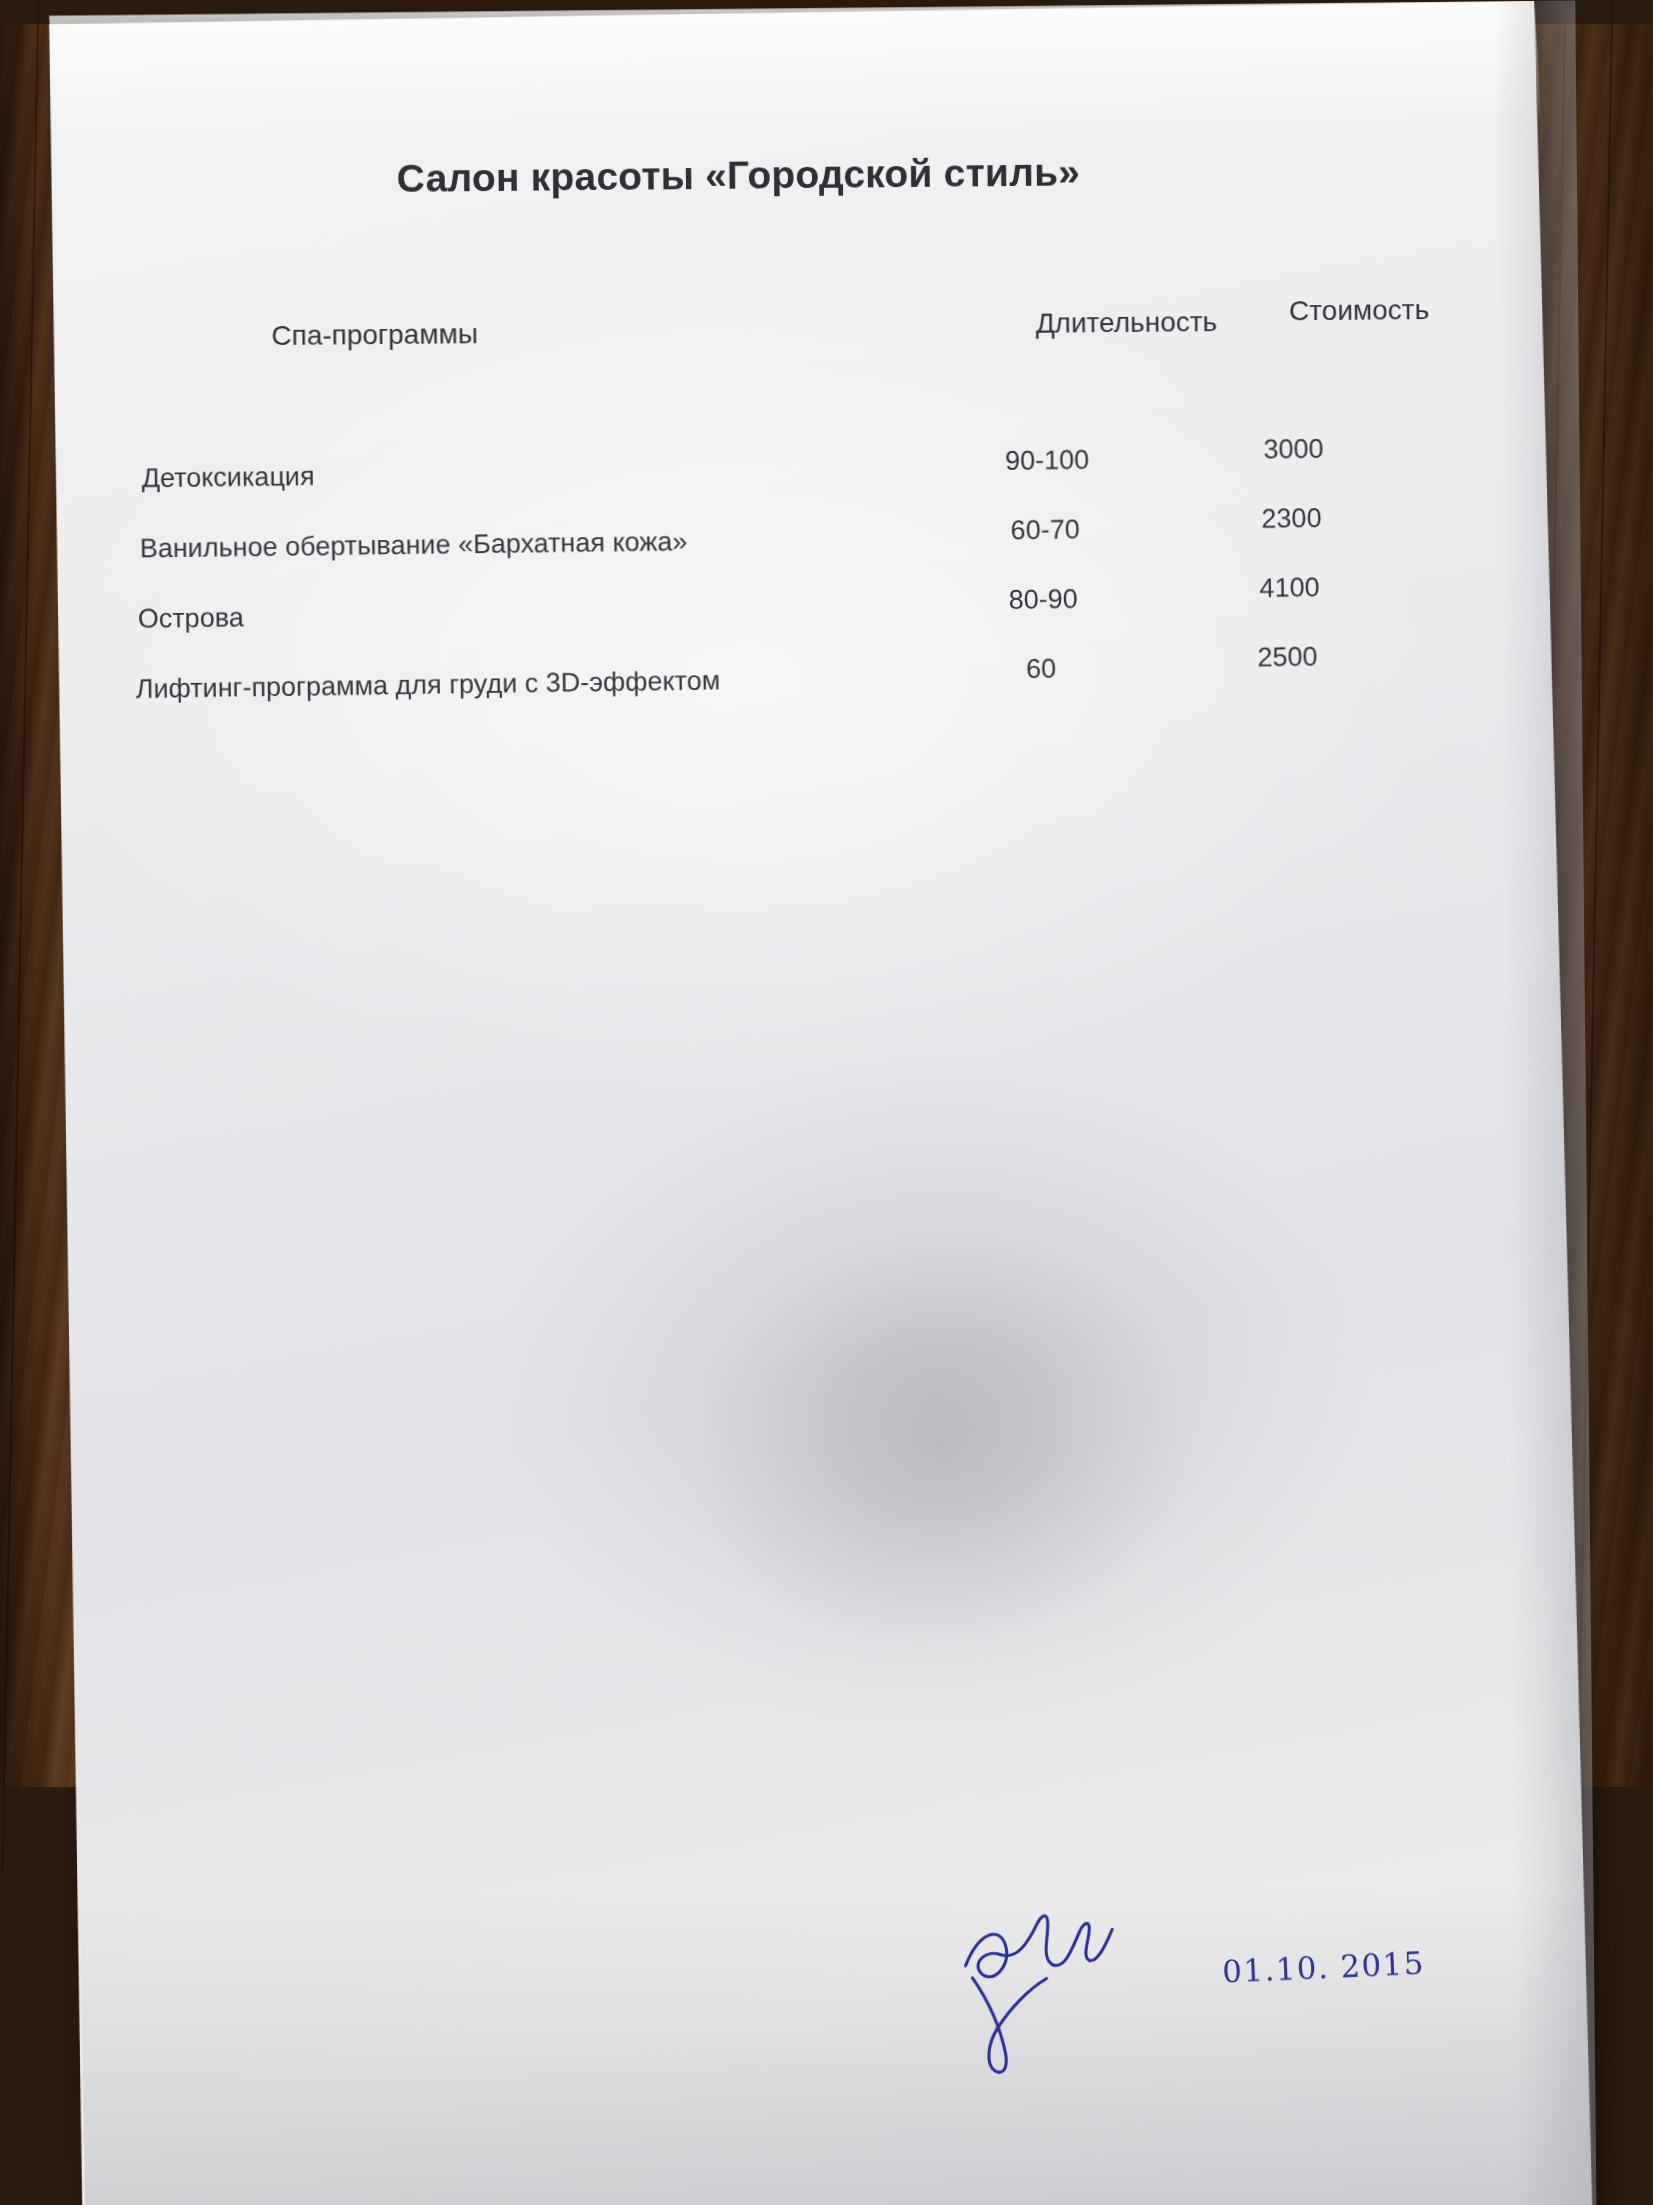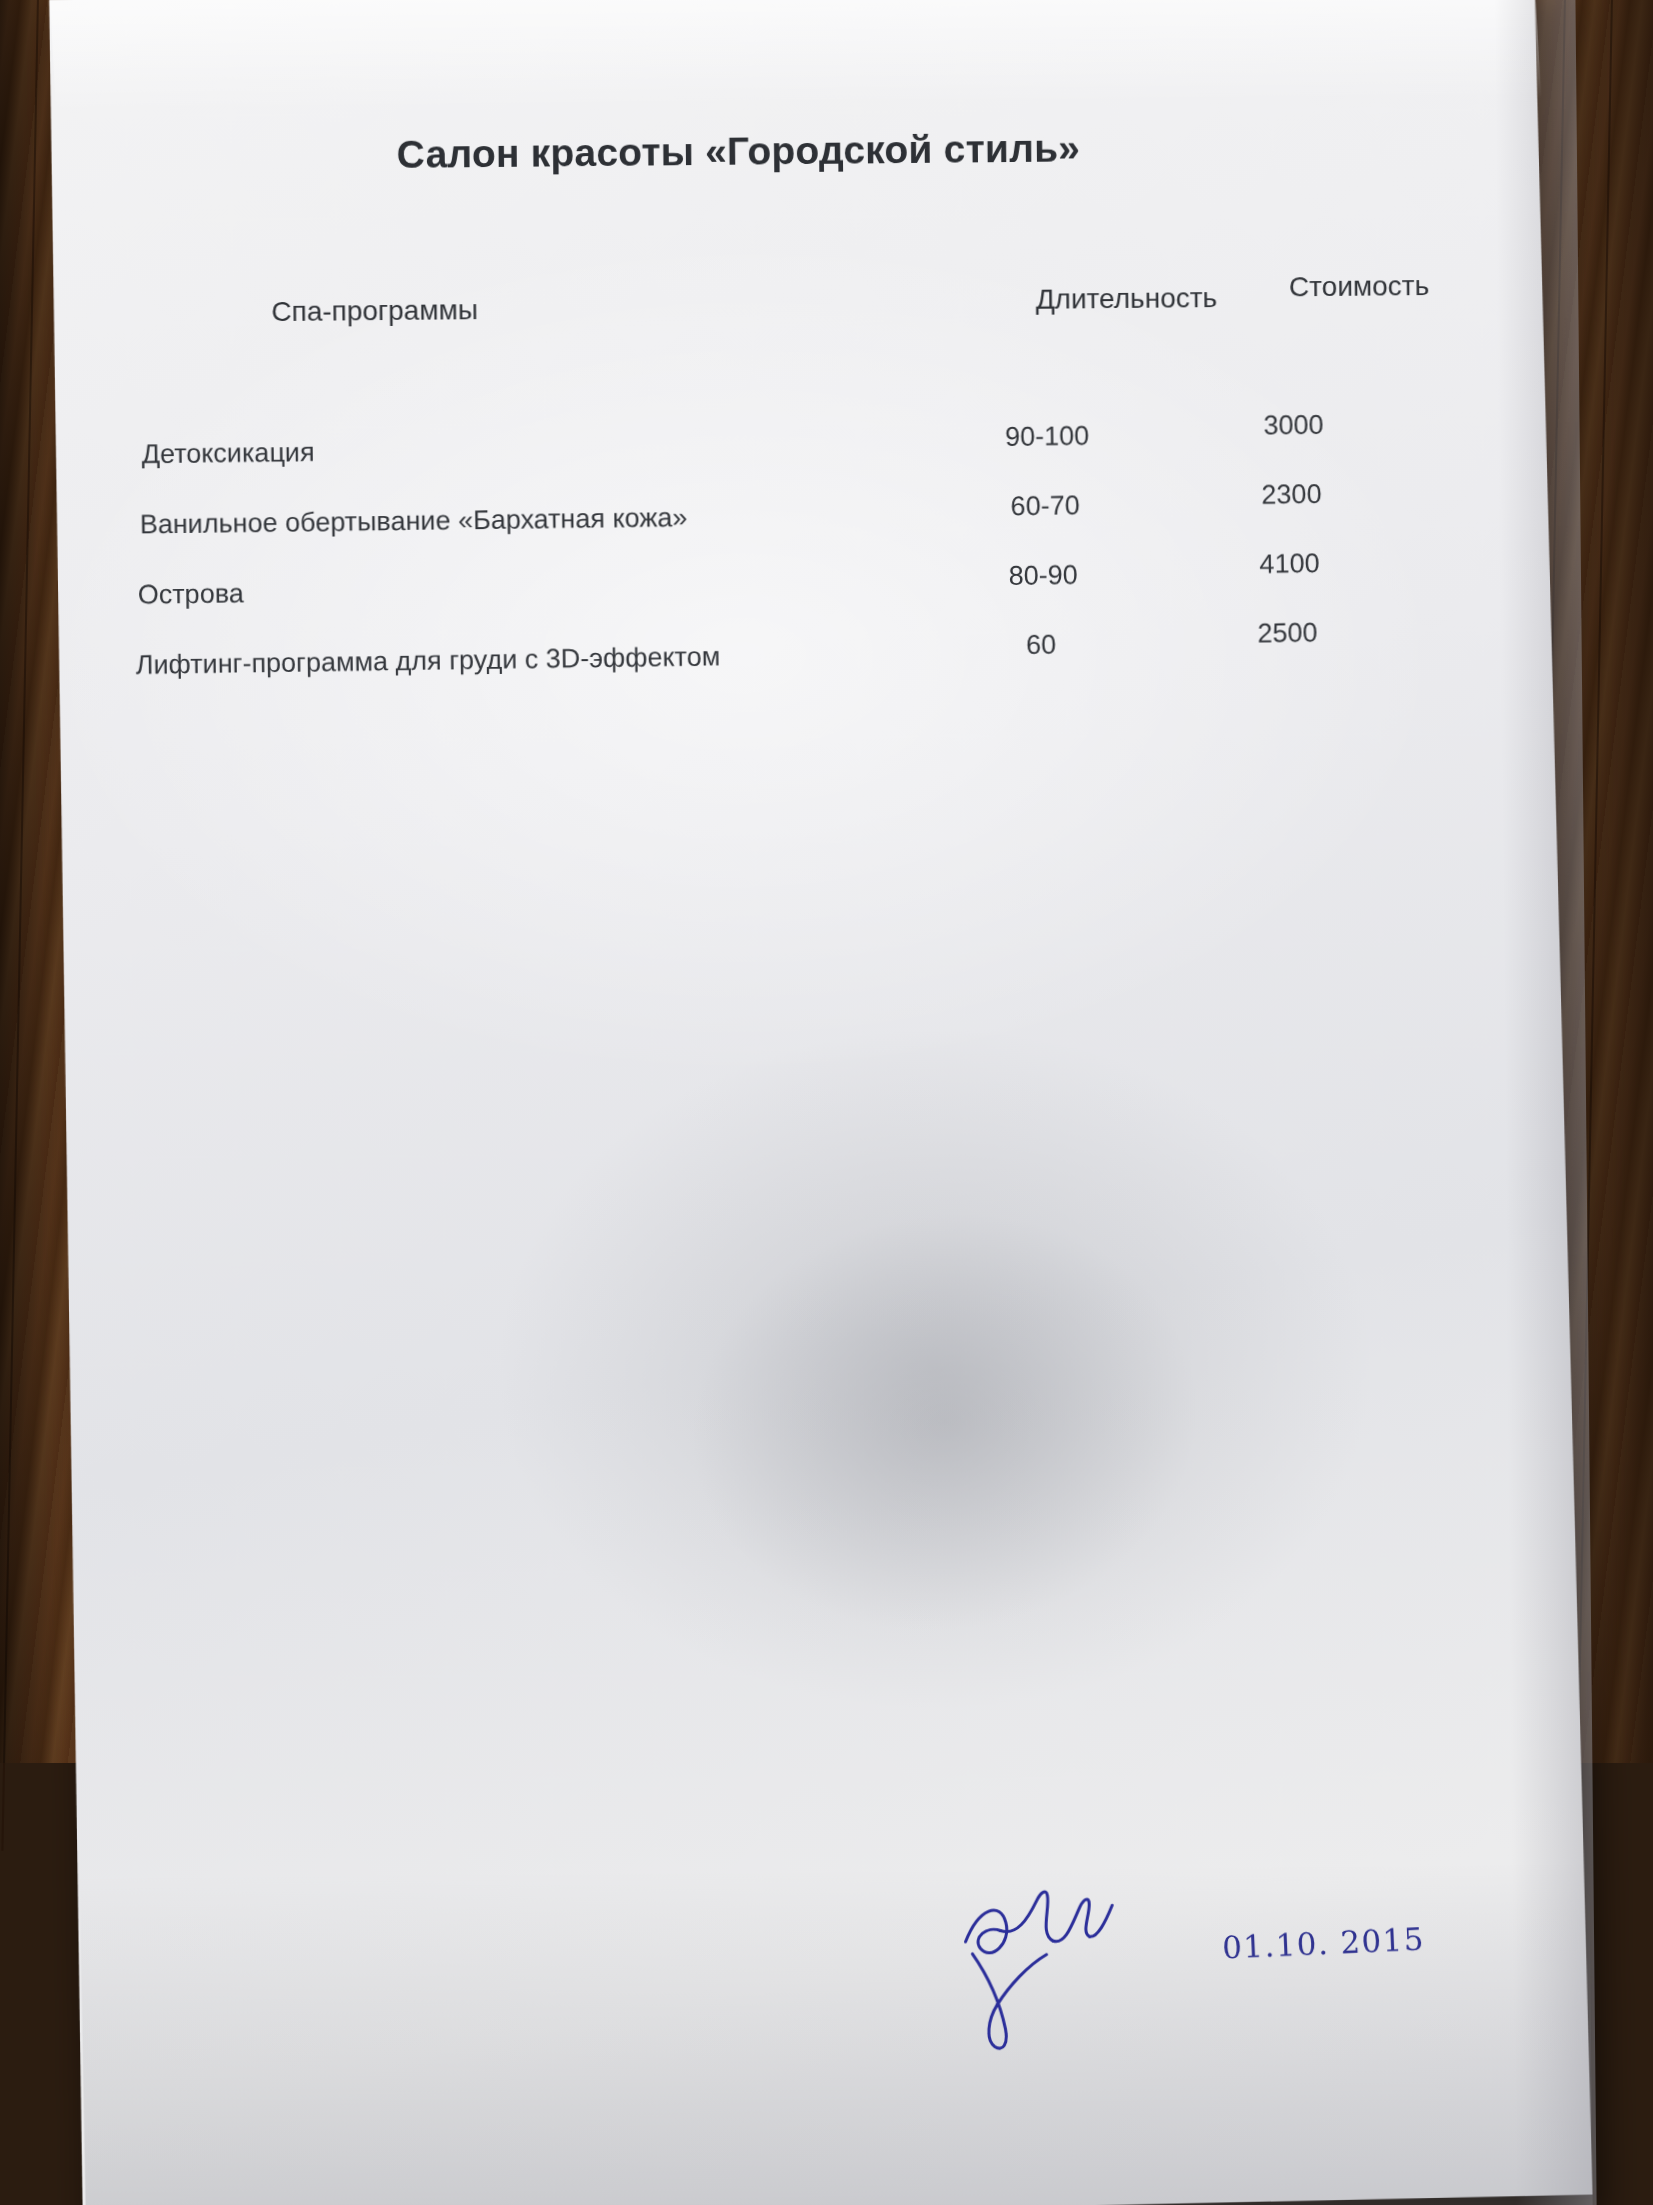--- a/index.html
+++ b/index.html
@@ -22,20 +22,21 @@
     background:
       repeating-linear-gradient(
         97deg,
         #6d4423 0px,
         #77492780 9.5px,
         #5d3618 20px,
         #784d28 32px,
         #64391b 47px
       ),
       linear-gradient(115deg, #7a4b26 0%, #5d3517 40%, #6e4222 70%, #4b2a12 100%);
+    margin-top: 24px;
   }
   .wood-shadow-left {
     position: absolute;
     left: 0; top: 0;
     width: 81px; height: 100%;
     background: linear-gradient(90deg, rgba(0,0,0,.65), rgba(0,0,0,0));
     pointer-events: none;
   }
   .wood-shadow-right {
     position: absolute;

